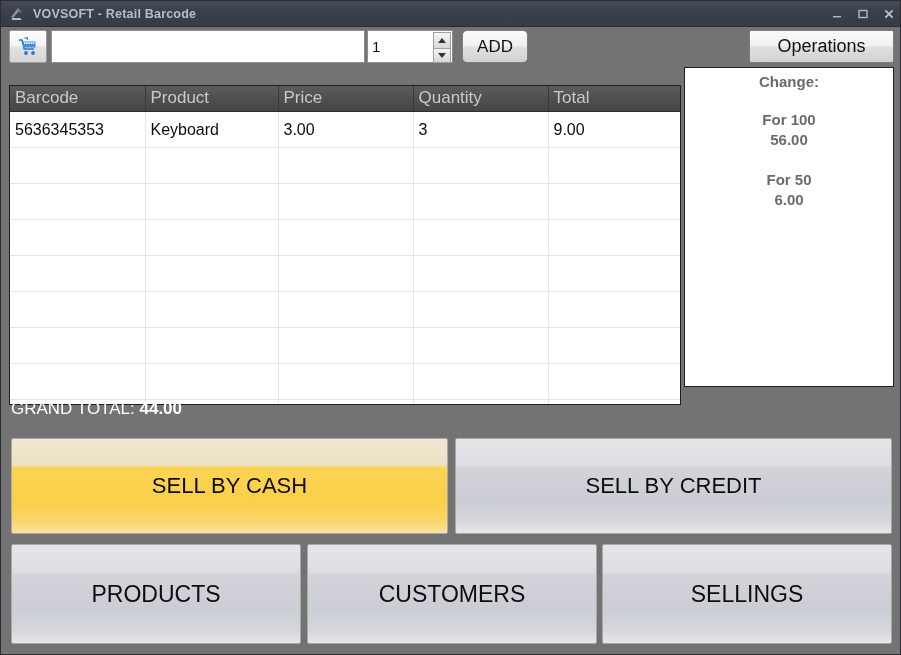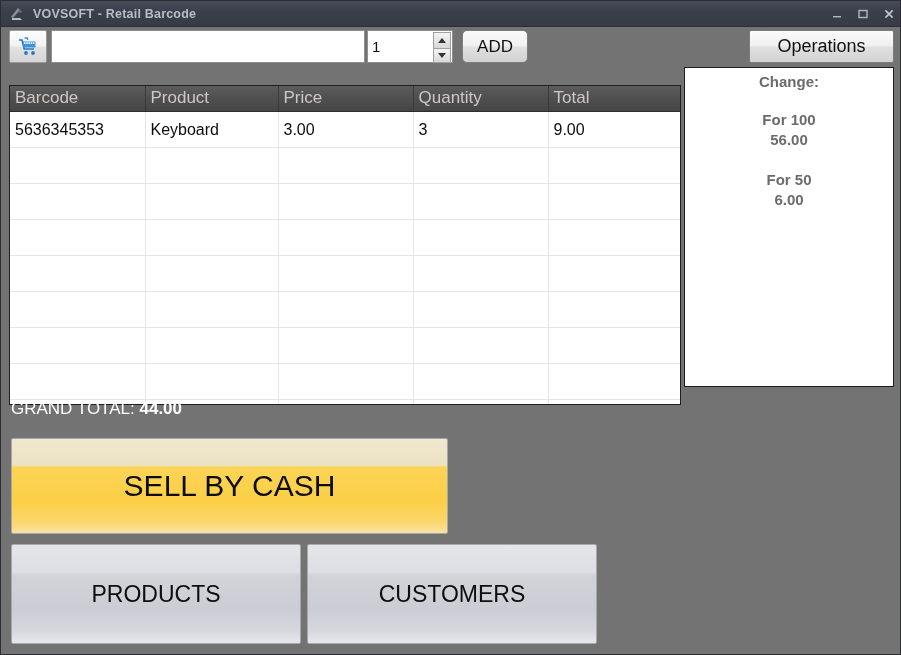--- a/index.html
+++ b/index.html
@@ -268,21 +268,21 @@
 
   
   .btn-big {
     position: absolute;
     box-sizing: border-box;
     display: flex;
     align-items: center;
     justify-content: center;
     cursor: pointer;
     border-radius: 2px;
-    font-size: 30px;
+    font-size: 22px;
     color: #0d0d0d;
   }
   .btn-cash {
     left: 10px; top: 437px;
     width: 437px; height: 96px;
     background: linear-gradient(to bottom, #f0e7cf 0%, #ebe2c4 28%, #fcd456 30%, #fbcf46 66%, #fbd76b 88%, #f8e2a2 100%);
     border: 1px solid #a8a8a8;
   }
   .btn-credit {
     left: 454px; top: 437px;
@@ -460,17 +460,19 @@
       <div class="change-label">For 50</div>
       <div class="change-value">6.00</div>
     </div>
   </div>
 
   <div class="grand-total">
     <span>GRAND TOTAL: </span><b>44.00</b>
   </div>
 
   <div class="btn-big btn-cash">SELL BY CASH</div>
+  <div class="btn-big btn-credit">SELL BY CREDIT</div>
 
   <div class="btn-big btn-row3 btn-products">PRODUCTS</div>
   <div class="btn-big btn-row3 btn-customers">CUSTOMERS</div>
+  <div class="btn-big btn-row3 btn-sellings">SELLINGS</div>
 
 </div>
 
 </body></html>

